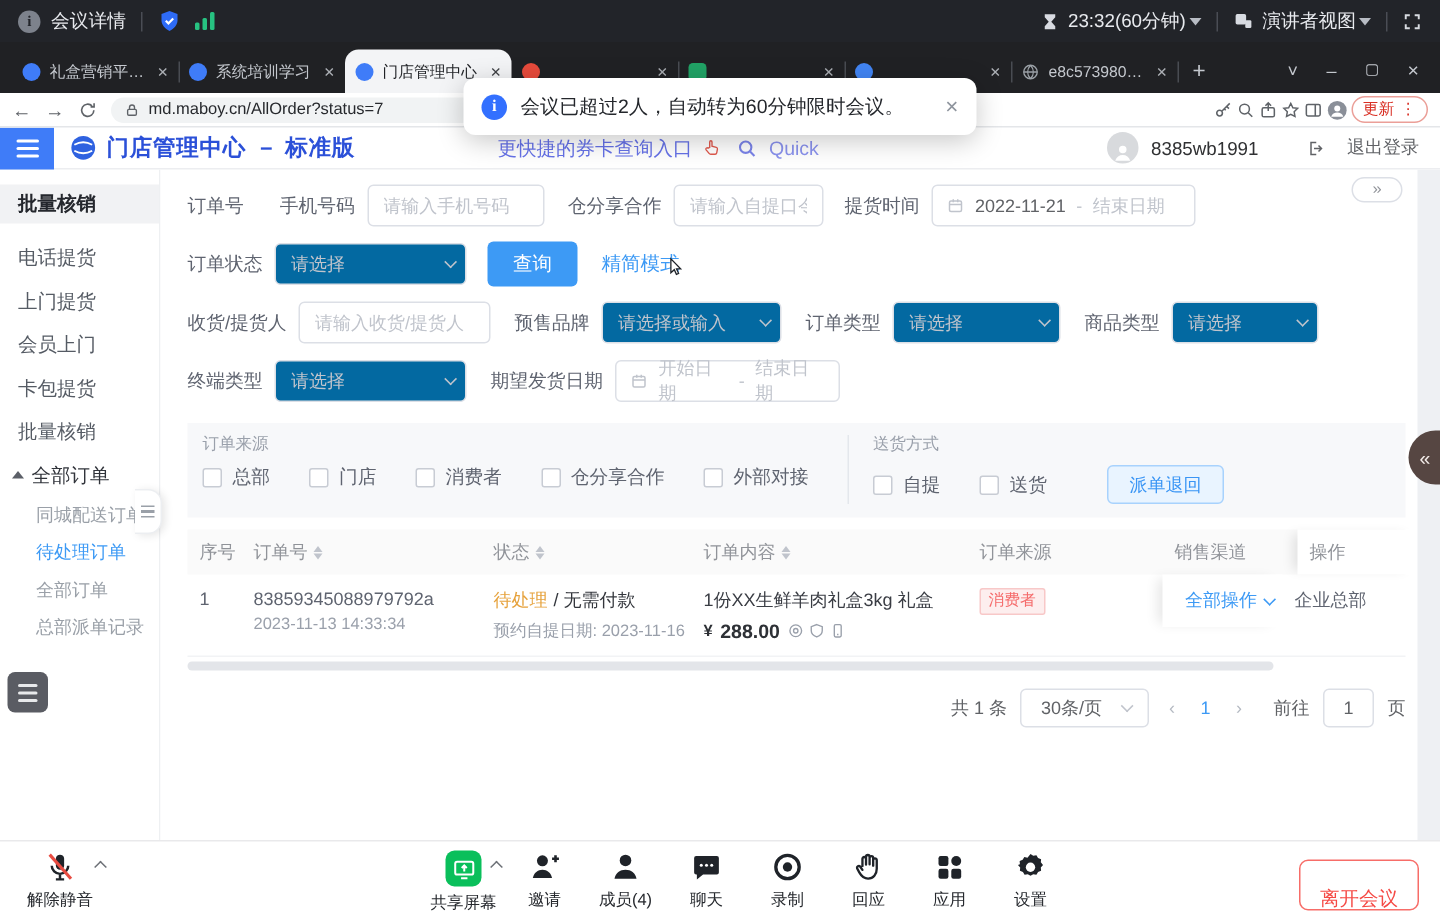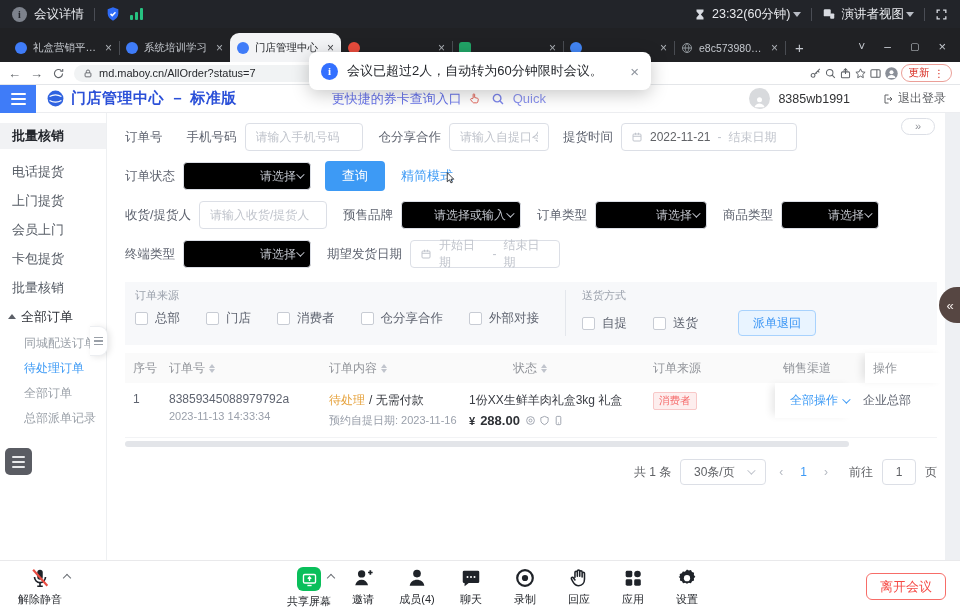--- a/index.html
+++ b/index.html
@@ -38,42 +38,42 @@
 
 .phead{position:absolute;left:0;top:85px;width:100%;height:28px;background:#fff;border-bottom:1px solid #ecedf0;display:flex;align-items:center;z-index:3}
 .burger{width:36px;height:28px;background:#3f7cf8;display:flex;flex-direction:column;align-items:center;justify-content:center;gap:3px;flex:none}
 .burger i{display:block;width:15px;height:2px;background:#fff;border-radius:1px}
 .brand{display:flex;align-items:center;gap:6px;margin-left:10px}
 .brand .t{font-size:15px;font-weight:bold;color:#2b50d8;letter-spacing:.5px;white-space:nowrap}
 .promo{display:flex;align-items:center;gap:6px;margin-left:95px;font-size:13px;color:#6672e8;white-space:nowrap}
 .promo .qk{color:#8a92ee;margin-left:2px}
 .phead .uright{margin-left:auto;display:flex;align-items:center;gap:8px;padding-right:14px;font-size:12.5px;color:#303133}
 .ava{width:21px;height:21px;border-radius:50%;background:#d8dadd;display:flex;align-items:flex-end;justify-content:center;overflow:hidden}
-.logout{display:flex;align-items:center;gap:4px;color:#606266;font-size:12px;margin-left:24px}
+.logout{display:flex;align-items:center;gap:15px;color:#606266;font-size:12px;margin-left:24px}
 
 .pbody{position:absolute;left:0;top:113px;width:100%;height:447px;background:#fff;z-index:2}
 .snav{position:absolute;left:0;top:0;bottom:0;width:107px;background:#fff;border-right:1px solid #eef0f2;font-size:13px}
 .snav .sec{height:26px;margin-top:10px;background:#f1f2f4;display:flex;align-items:center;padding-left:12px;font-weight:bold;color:#24272d}
 .snav .it{height:29px;display:flex;align-items:center;padding-left:12px;color:#555b64;white-space:nowrap}
 .snav .gp{height:29px;display:flex;align-items:center;gap:5px;padding-left:8px;color:#31343b;white-space:nowrap}
 .tri-up{width:0;height:0;border-left:4px solid transparent;border-right:4px solid transparent;border-bottom:5px solid #5c6068}
 .snav .ch{height:25px;display:flex;align-items:center;padding-left:24px;color:#9aa0a8;font-size:12px;white-space:nowrap}
 .snav .ch.on{color:#3d9af5}
 .flap{position:absolute;left:90px;top:213px;width:18px;height:30px;background:#fff;border:1px solid #eceef1;border-left:none;border-radius:0 9px 9px 0;box-shadow:2px 1px 6px rgba(0,0,0,.10);display:flex;align-items:center;justify-content:center;z-index:6}
 .flap .lines{display:flex;flex-direction:column;gap:2px}
 .flap .lines i{width:9px;height:1.4px;background:#9aa0a8;display:block}
 .main{position:absolute;left:107px;right:15px;top:0;bottom:0;background:#fff;padding:10px 8px 0 18px}
 .rstrip{position:absolute;right:0;top:0;bottom:0;width:15px;background:#eef0f3}
 
 .frow{display:flex;align-items:center;height:28px;margin-bottom:11px}
 .lb{font-size:12.5px;color:#5f6470;margin-right:8px;white-space:nowrap}
 .gap{width:16px;flex:none}
 .inp{height:28px;border:1px solid #dcdfe6;border-radius:4px;background:#fff;font-size:12px;color:#303133;padding:0 10px;font-family:inherit;outline:none}
 .inp::placeholder{color:#c0c4cc}
-.sel{height:28px;border:1px solid #dcdfe6;border-radius:4px;background:#000000;display:flex;align-items:center;justify-content:flex-end;padding:0 8px 0 10px;font-size:12px;color:#c0c4cc}
+.sel{height:28px;border:1px solid #dcdfe6;border-radius:4px;background:#0369a1;display:flex;align-items:center;justify-content:space-between;padding:0 8px 0 10px;font-size:12px;color:#c0c4cc}
 .chev{width:6px;height:6px;border-right:1.3px solid #c0c4cc;border-bottom:1.3px solid #c0c4cc;transform:rotate(45deg) translateY(-2px)}
 .dbox{height:28px;border:1px solid #dcdfe6;border-radius:4px;background:#fff;display:flex;align-items:center;gap:7px;padding:0 9px;font-size:12px}
 .dbox .val{color:#606266}.dbox .ph{color:#c0c4cc}.dbox .sep{color:#c0c4cc}
 .btn-pri{height:30px;padding:0 17px;background:#3d9af5;color:#fff;font-size:13px;border:none;border-radius:4px;margin-left:14px;font-family:inherit}
 .lnk{color:#3d9af5;font-size:13px;margin-left:16px;position:relative;white-space:nowrap}
 .cursor-svg{position:absolute;right:-4px;top:4px}
 .morepill{position:absolute;top:5px;right:10px;width:34px;height:17px;border:1px solid #dcdfe6;border-radius:9px;background:#fff;color:#909399;font-size:11px;line-height:15px;text-align:center}
 
 .fpanel{margin-top:14px;background:#f7f8fa;display:flex;align-items:stretch;padding:6px 10px 9px 10px}
 .fgrp .glb{font-size:11px;color:#9aa0ab;margin-bottom:7px}
@@ -114,21 +114,21 @@
 .ginp{width:34px;height:26px;border:1px solid #dcdfe6;border-radius:4px;text-align:center;font-size:12px;color:#606266;font-family:inherit;outline:none}
 
 .mtb{position:absolute;left:0;top:560px;width:100%;height:50px;background:#fff;border-top:1px solid #e9e9eb;z-index:5}
 .tool{width:54px;display:flex;flex-direction:column;align-items:center;gap:3px;font-size:11px;color:#26292e;position:relative}
 .tool.w64{width:64px}
 .tool .lab{white-space:nowrap}
 .tgrp-l{position:absolute;left:8px;top:6px;display:flex}
 .tgrp-c{position:absolute;left:282px;top:6px;display:flex}
 .up-caret{width:6px;height:6px;border-left:1.4px solid #6c7076;border-top:1.4px solid #6c7076;transform:rotate(45deg);position:absolute;top:8px;right:2px}
 .sharebox{width:24px;height:24px;background:#0abf5b;border-radius:6px;display:flex;align-items:center;justify-content:center}
-.leave{position:absolute;right:14px;top:12px;height:27px;padding:4px 13px;background:#fff;border:1px solid #f76d68;color:#f54a45;font-size:13px;border-radius:6px;font-family:inherit}
+.leave{position:absolute;right:14px;top:12px;height:27px;padding:16px 13px;background:#fff;border:1px solid #f76d68;color:#f54a45;font-size:13px;border-radius:6px;font-family:inherit}
 
 .rhandle{position:absolute;right:0;top:287px;width:21px;height:36px;background:#564642;border-radius:18px 0 0 18px;color:#f3ece9;display:flex;align-items:center;justify-content:center;font-size:13px;z-index:40;letter-spacing:-1px}
 .annot{position:absolute;left:5px;top:448px;width:27px;height:27px;background:#5a5c63;border-radius:5px;display:flex;align-items:center;justify-content:center;z-index:40}
 .annot .lines{display:flex;flex-direction:column;gap:3px}
 .annot .lines i{width:13px;height:2px;background:#e8e9eb;border-radius:1px;display:block}
 </style>
 </head>
 <body>
 
 <div class="mbar">
@@ -497,29 +497,29 @@
     <div class="tbl">
       <div class="thead">
         <div class="tc c1">序号</div>
         <div class="tc c2">
           <span>订单号</span>
           <span class="sort">
               <i class="u"></i>
               <i class="d"></i>
             </span>
         </div>
-        <div class="tc c4">
-          <span>订单内容</span>
+        <div class="tc c3">
+          <span>状态</span>
           <span class="sort">
               <i class="u"></i>
               <i class="d"></i>
             </span>
         </div>
-        <div class="tc c3">
-          <span>状态</span>
+        <div class="tc c4">
+          <span>订单内容</span>
           <span class="sort">
               <i class="u"></i>
               <i class="d"></i>
             </span>
         </div>
         <div class="tc c5">订单来源</div>
         <div class="tc c6">销售渠道</div>
         <div class="tc c7 opcol">操作</div>
       </div>
 

